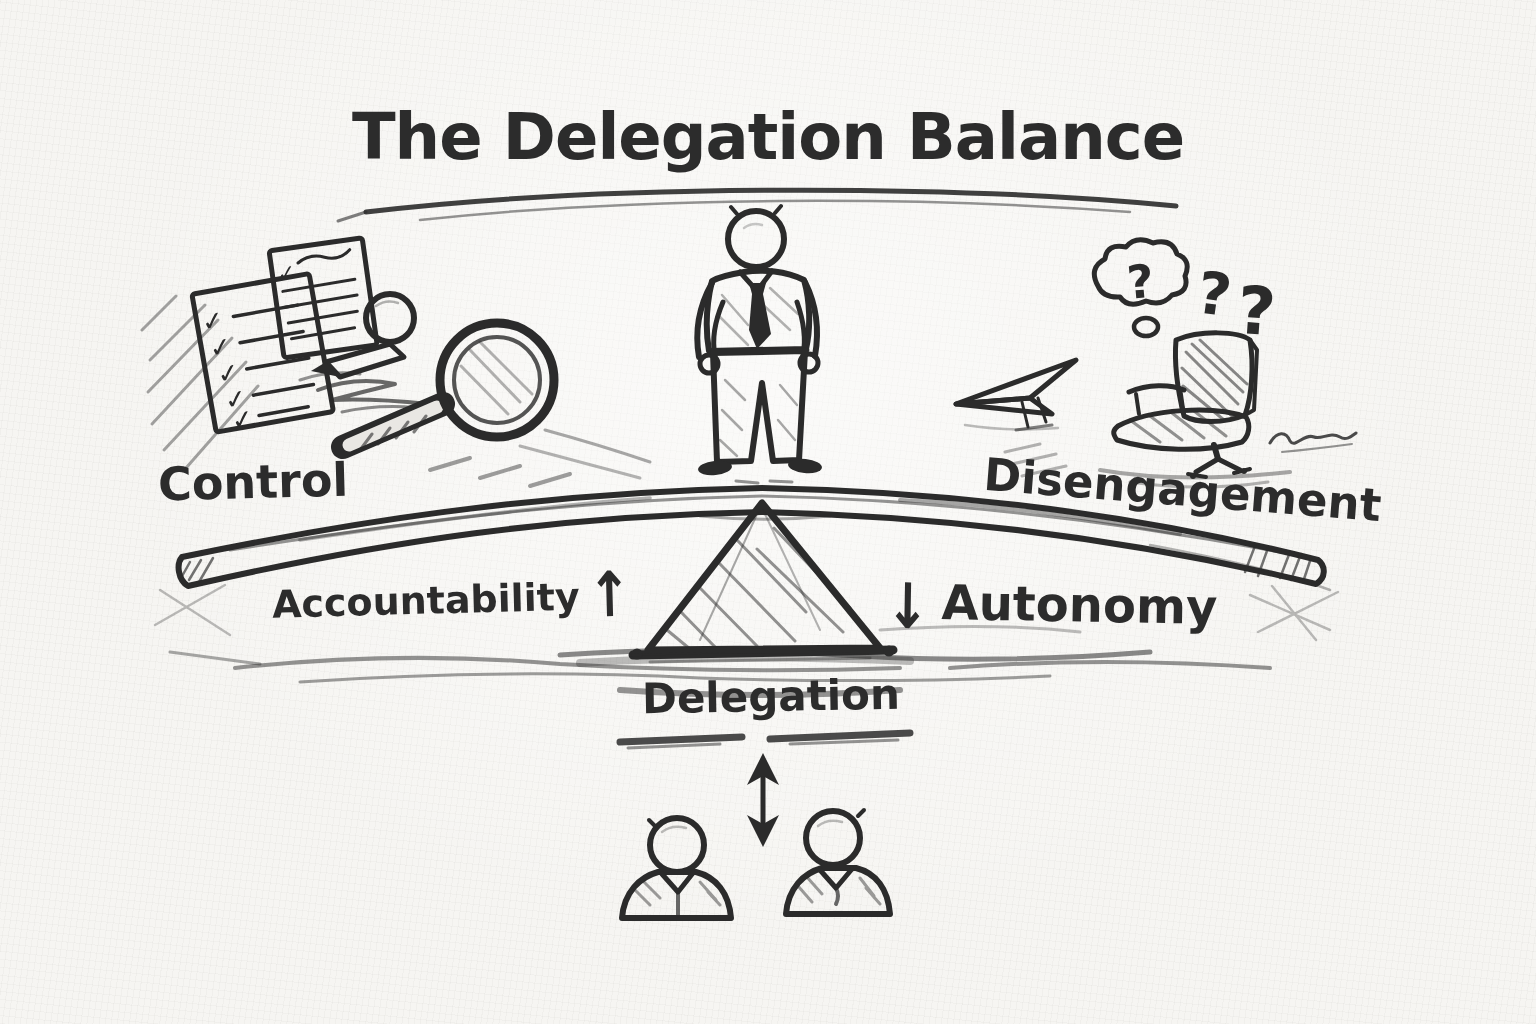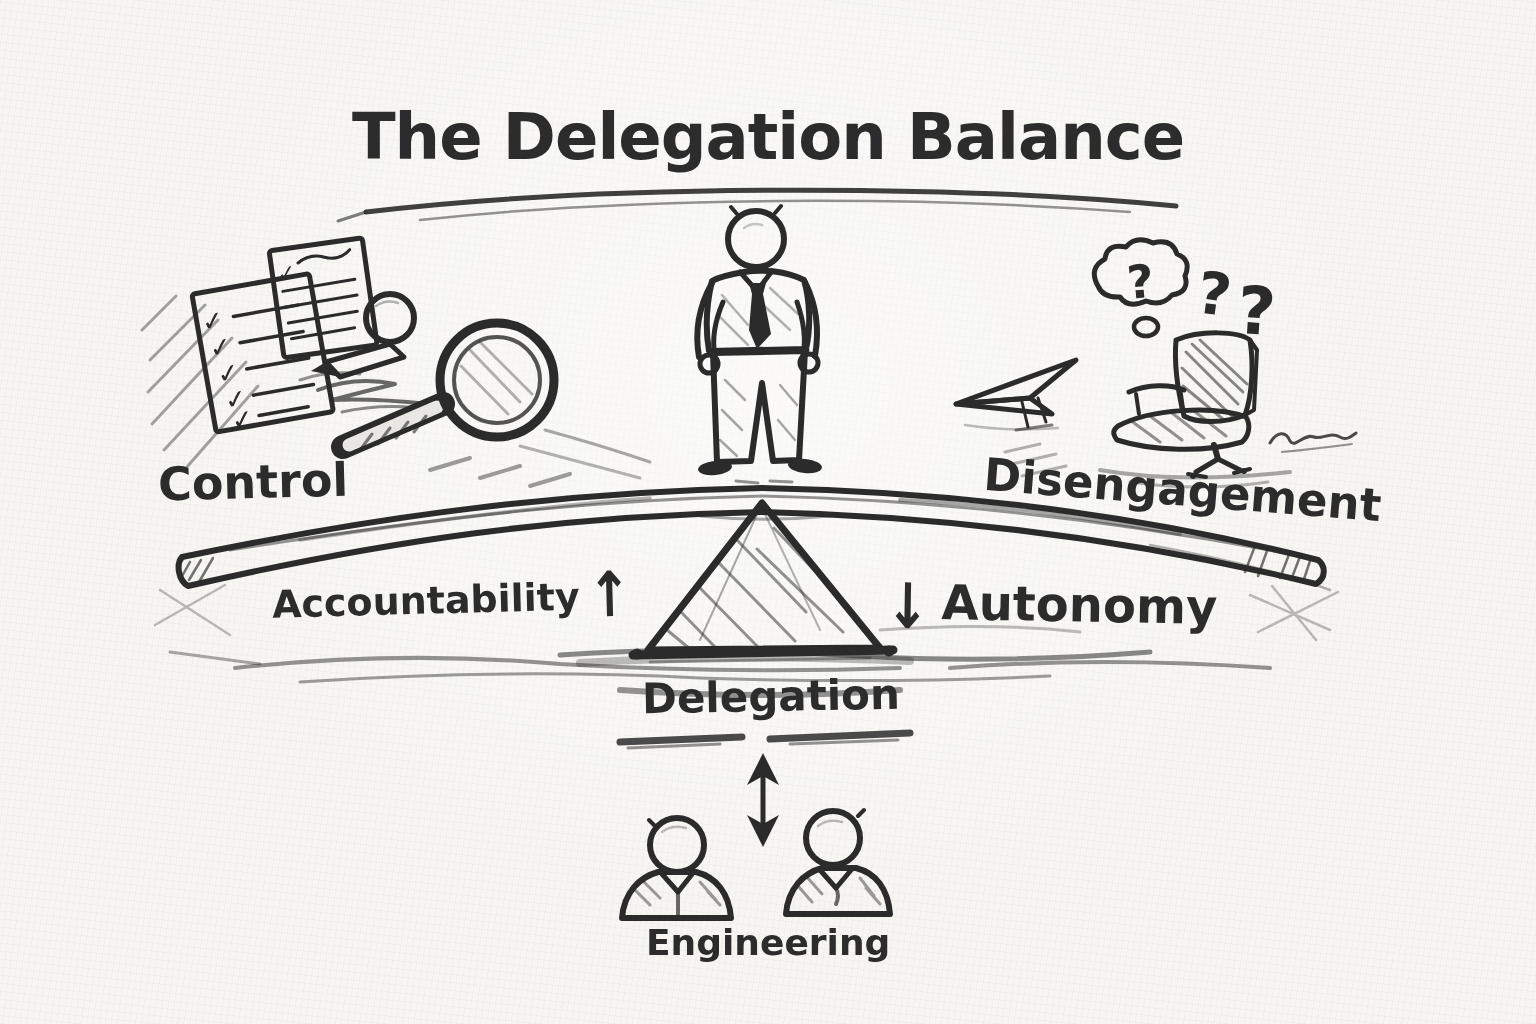--- a/index.html
+++ b/index.html
@@ -310,15 +310,14 @@
     </g>
   </g>
 </svg>
 
 <div class="label title">The Delegation Balance</div>
 <div class="label control">Control</div>
 <div class="label disengagement">Disengagement</div>
 <div class="label accountability"><span>Accountability</span><span class="arr arr-up">↑</span></div>
 <div class="label autonomy"><span class="arr arr-dn">↓</span><span>Autonomy</span></div>
 <div class="label delegation">Delegation</div>
-<div class="label engineering">Engineering</div>
 
 </div>
 
 </body></html>

